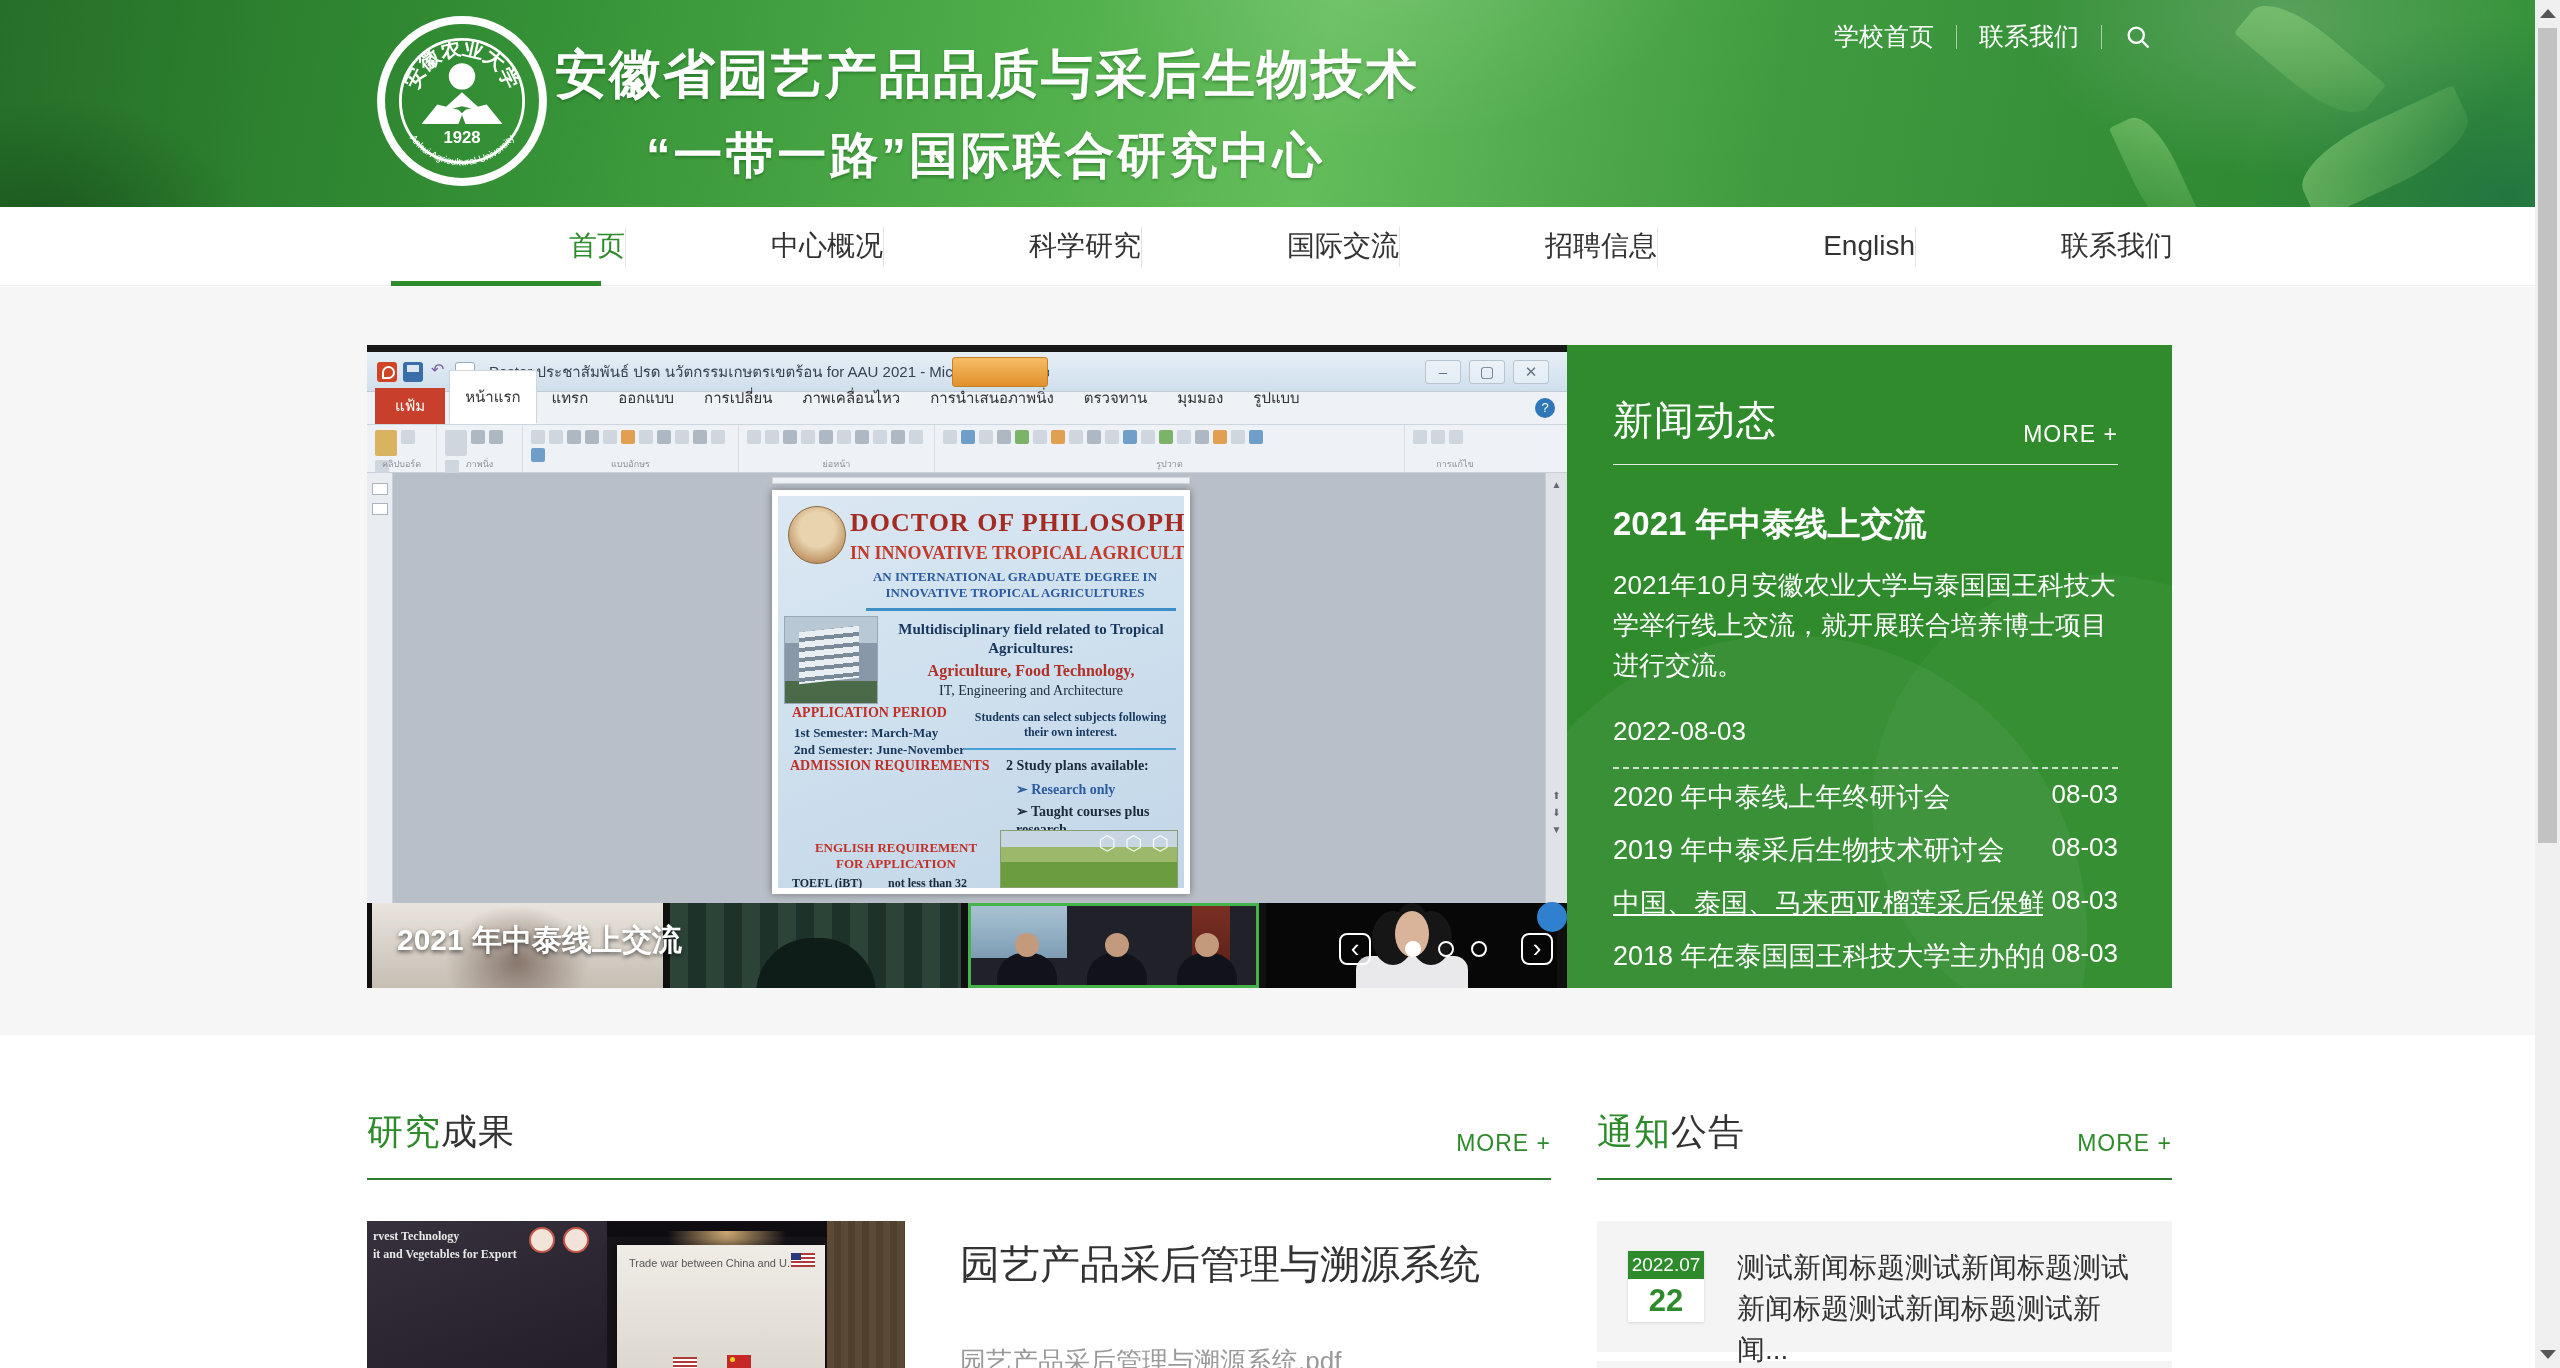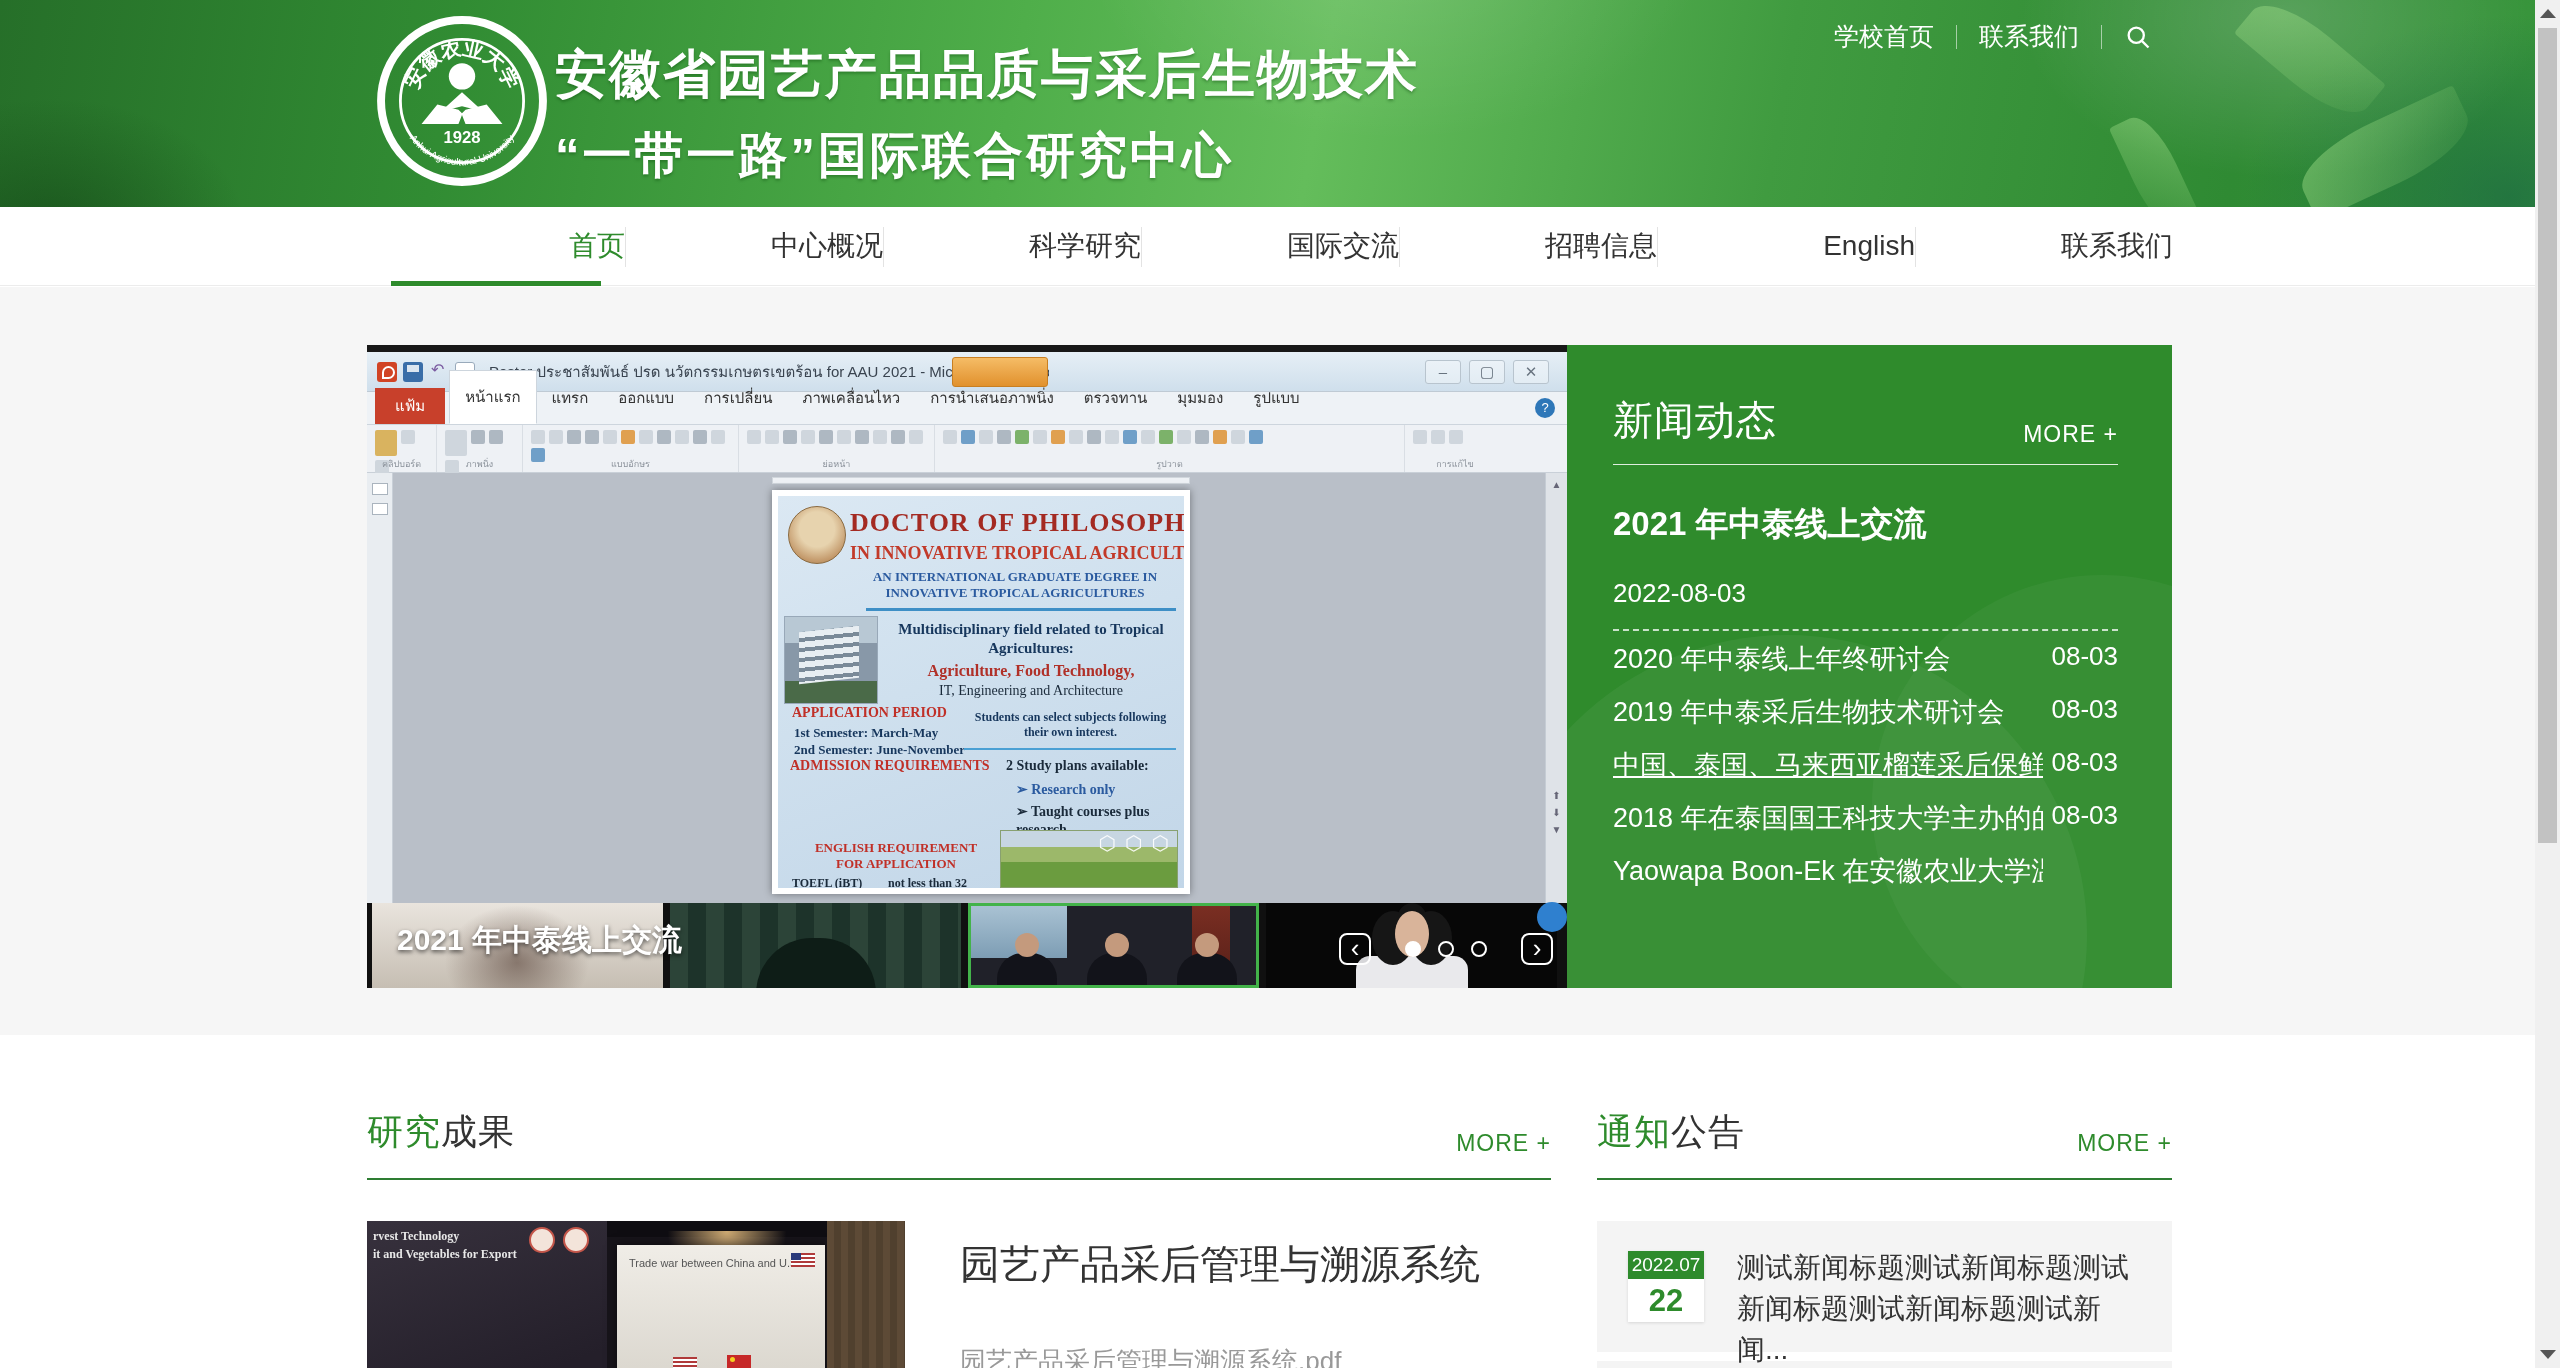--- a/index.html
+++ b/index.html
@@ -24,21 +24,21 @@
       radial-gradient(ellipse 380px 260px at 99% 95%, rgba(12,80,70,.45), transparent 70%),
       radial-gradient(ellipse 300px 200px at 2% 110%, rgba(15,60,18,.5), transparent 65%),
       linear-gradient(100deg,#266f29 0%,#318c33 18%,#4fae4a 40%,#64bd5b 52%,#409b40 70%,#2f8a33 88%,#37953b 100%);
   }
   .leaf { position:absolute; border-radius:50% 4px 50% 4px; background:linear-gradient(135deg,rgba(150,215,130,.55),rgba(90,170,80,.15)); }
   .leaf1 { width:150px; height:58px; right:150px; top:30px;  transform:rotate(40deg); }
   .leaf2 { width:180px; height:66px; right:60px;  top:120px; transform:rotate(-25deg); }
   .leaf3 { width:120px; height:46px; right:320px; top:150px; transform:rotate(65deg); }
 
   .logo { position:absolute; left:374px; top:13px; width:176px; height:176px; }
-  .header-title { position:absolute; left:555px; top:40px; width:770px; text-align:left; color:#fff;
+  .header-title { position:absolute; left:555px; top:40px; width:770px; text-align:right; color:#fff;
                   text-shadow:0 2px 3px rgba(0,60,0,.35); }
   .ht1 { font-size:52px; font-weight:bold; letter-spacing:2px; white-space:nowrap; }
   .ht2 { font-size:49px; font-weight:bold; letter-spacing:3px; margin-top:13px; white-space:nowrap; }
 
   .header-links { position:absolute; right:377px; top:20px; display:flex; align-items:center; color:#fff; font-size:25px; }
   .hlink { padding:0 22px; cursor:pointer; white-space:nowrap; }
   .hsep { width:1px; height:24px; background:rgba(255,255,255,.55); }
   .search-btn { padding:0 6px 0 22px; cursor:pointer; display:flex; align-items:center; }
 
   
@@ -458,20 +458,21 @@
       </div>
     </div>
 
     <div class="news">
       <div class="news-head">
         <div class="news-title">新闻动态</div>
         <a class="more">MORE +</a>
       </div>
       <div class="news-hr"></div>
       <div class="feat-title">2021 年中泰线上交流</div>
+      <div class="feat-desc">2021年10月安徽农业大学与泰国国王科技大学举行线上交流，就开展联合培养博士项目进行交流。</div>
       <div class="feat-date">2022-08-03</div>
       <div class="news-dash"></div>
       <div class="news-list">
         <div class="news-row">
           <span class="nt">2020 年中泰线上年终研讨会</span>
           <span class="nd">08-03</span>
         </div>
         <div class="news-row">
           <span class="nt">2019 年中泰采后生物技术研讨会</span>
           <span class="nd">08-03</span>

